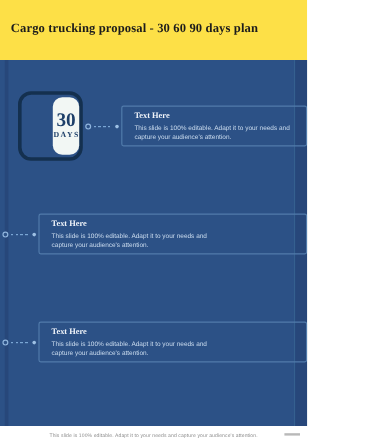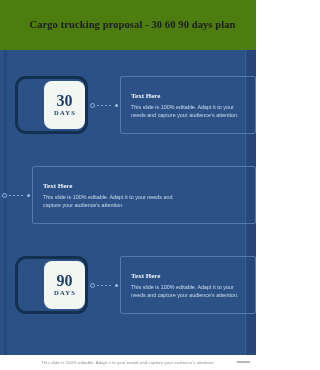--- a/index.html
+++ b/index.html
@@ -17,24 +17,23 @@
     width: 256px;
     height: 370px;
     background: #ffffff;
   }
 
   
   .title-bar {
     position: absolute;
     left: 0; top: 0;
     width: 256px; height: 50px;
-    background: #4d7c0f;
-    display: flex;
-    align-items: center;
-    justify-content: center;
+    background: #fde047;
+    display: flex;
+    align-items: center;
   }
   .title-text {
     font-family: "Liberation Serif", serif;
     font-weight: bold;
     font-size: 10.5px;
     color: #1c1c1c;
     letter-spacing: 0.1px;
     padding-left: 9px;
     line-height: 1.2;
   }
@@ -76,21 +75,21 @@
     align-items: center;
   }
   .row-1 { top: 24px; }
   .row-2 { top: 114px; }
   .row-3 { top: 204px; }
 
   
   .badge-frame {
     position: relative;
     margin-left: 15px;
-    width: 73px;
+    width: 54px;
     height: 58px;
     border: 3px solid #14304f;
     border-radius: 11px;
     background: #2c5186;
     display: flex;
     align-items: center;
     justify-content: center;
     flex: none;
     padding-left: 26px;
   }
@@ -153,21 +152,21 @@
     border-radius: 50%;
     background: #9dc0e4;
     flex: none;
   }
 
   
   .textbox {
     position: relative;
     flex: 1;
     margin-left: 2px;
-    height: 58px;
+    height: 34px;
     border: 1px solid #517bab;
     border-radius: 2px;
     padding: 7px 8px 6px 10px;
     display: flex;
     flex-direction: column;
     justify-content: center;
     background: transparent;
   }
   .tb-heading {
     font-family: "Liberation Serif", serif;
@@ -248,26 +247,20 @@
         <span class="conn-dash"></span>
         <span class="conn-dot"></span>
       </div>
       <div class="textbox">
         <div class="tb-heading">Text Here</div>
         <div class="tb-body">This slide is 100% editable. Adapt it to your needs and capture your audience's attention.</div>
       </div>
     </div>
 
     <div class="row row-3">
-      <div class="badge-frame">
-        <div class="badge-inner">
-          <div class="badge-num">90</div>
-          <div class="badge-unit">DAYS</div>
-        </div>
-      </div>
       <div class="connector">
         <span class="conn-ring"></span>
         <span class="conn-dash"></span>
         <span class="conn-dot"></span>
       </div>
       <div class="textbox">
         <div class="tb-heading">Text Here</div>
         <div class="tb-body">This slide is 100% editable. Adapt it to your needs and capture your audience's attention.</div>
       </div>
     </div>

